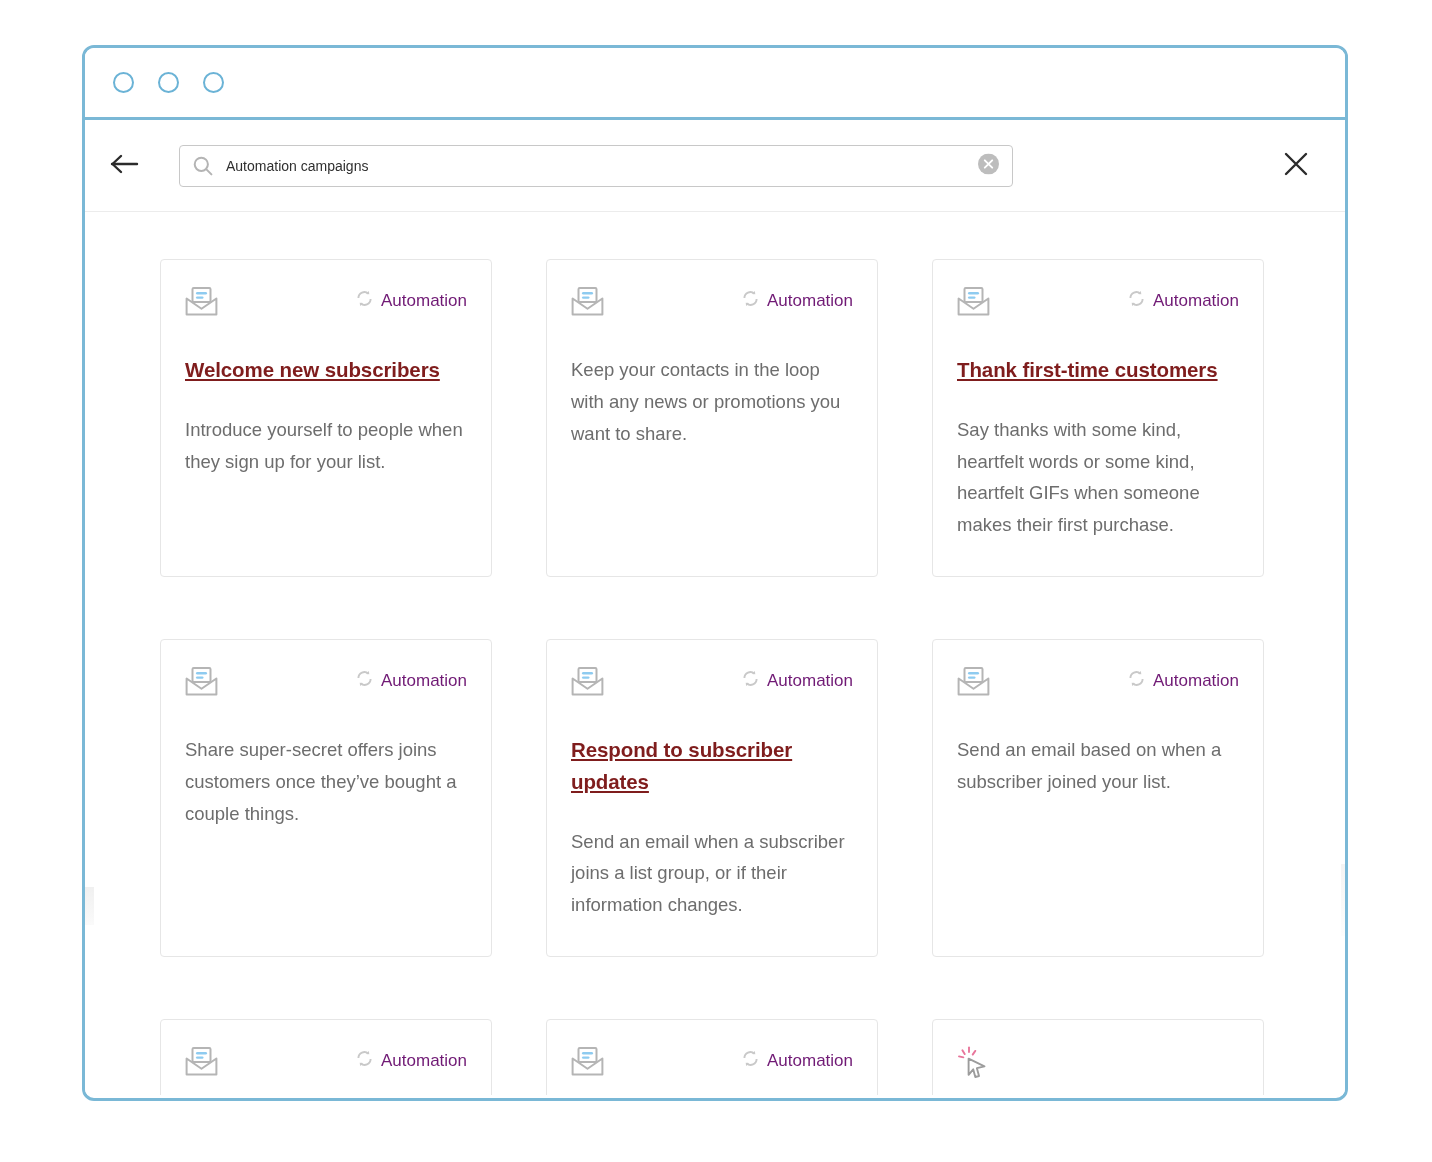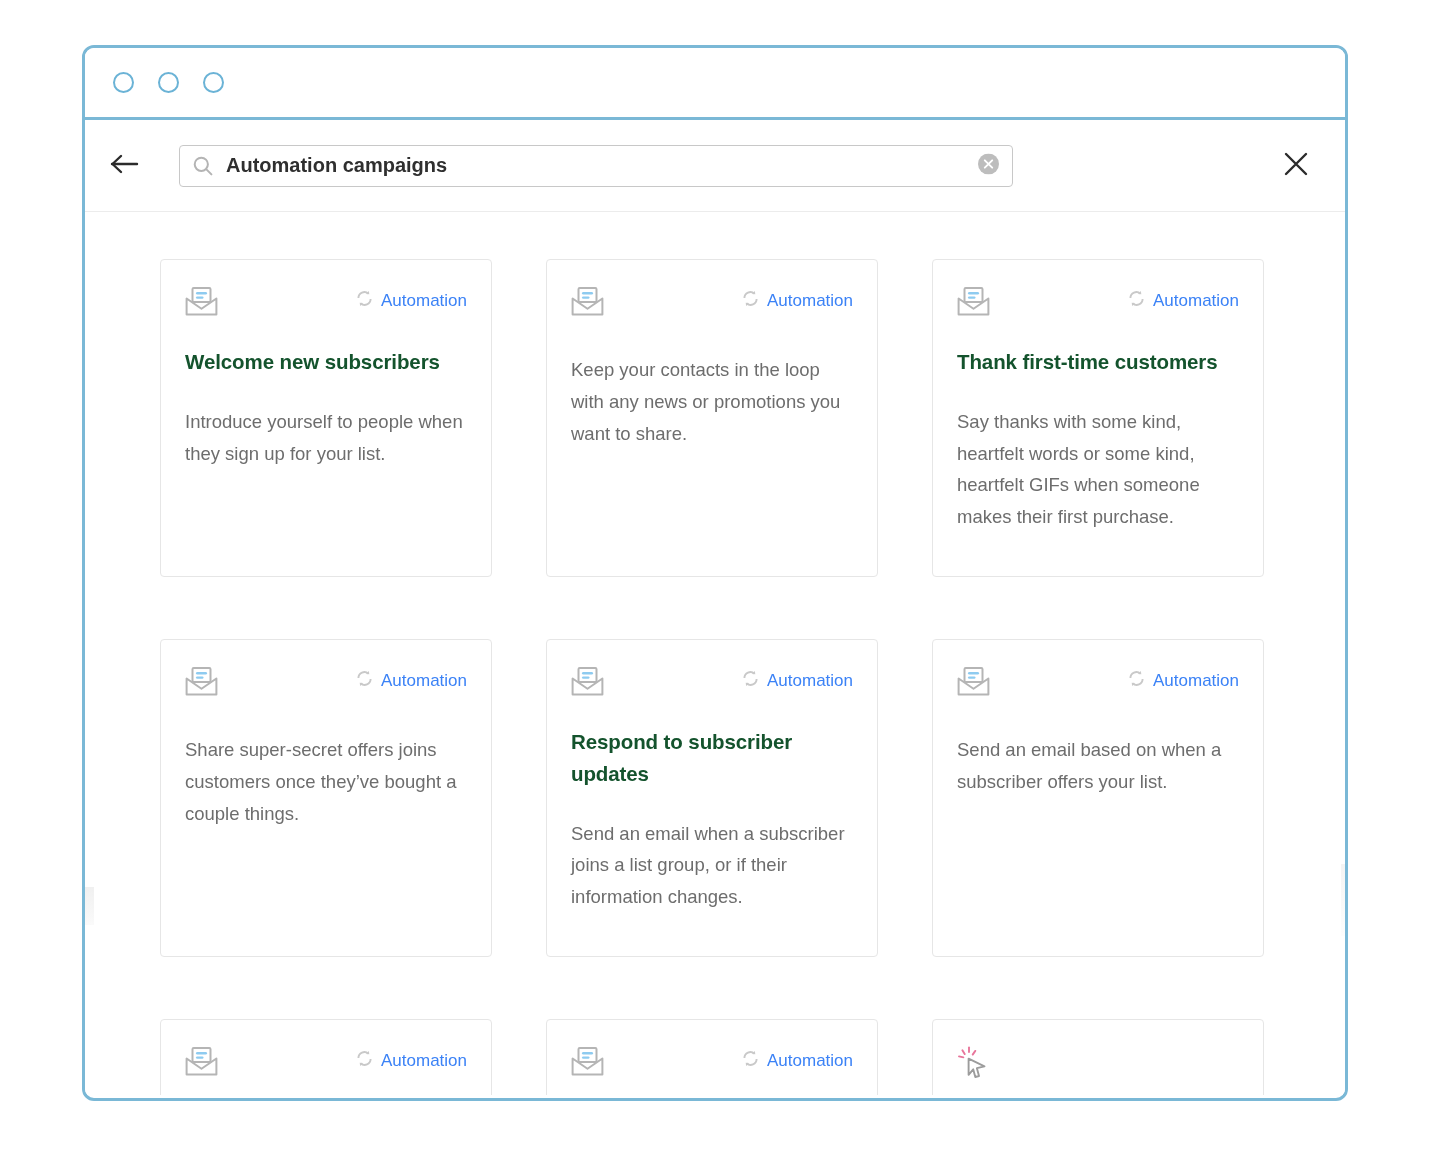--- a/index.html
+++ b/index.html
@@ -83,25 +83,24 @@
     flex: 0 0 auto;
     margin-right: 12px;
     display: flex;
     align-items: center;
   }
   .search-input {
     border: none;
     outline: none;
     flex: 1 1 auto;
     font-family: "Liberation Sans", sans-serif;
-    font-size: 20px;
+    font-size: 14px;
     color: #2f2f2f;
     background: transparent;
     padding: 0;
-    font-weight: bold;
   }
   .clear-btn {
     position: absolute;
     right: 14px;
     top: 50%;
     transform: translateY(-50%);
     width: 21px;
     height: 21px;
     border: none;
     padding: 0;
@@ -150,31 +149,32 @@
   .card-top {
     display: flex;
     align-items: flex-start;
     justify-content: space-between;
     height: 40px;
   }
   .card-type {
     display: flex;
     align-items: center;
     gap: 8px;
-    color: #3b82f6;
+    color: #701a75;
     font-size: 17px;
     padding-top: 4px;
   }
   .card-title {
-    margin-top: 20px;
+    margin-top: 28px;
     font-size: 20.5px;
     font-weight: bold;
-    color: #14532d;
+    color: #7f1d1d;
     line-height: 1.55;
     letter-spacing: -0.1px;
+    text-decoration: underline;
   }
   .card-desc {
     margin-top: 28px;
     font-size: 18.5px;
     color: #6d6d6d;
     line-height: 1.72;
   }
 
   
   .fade-left, .fade-right {
@@ -366,21 +366,21 @@
          <span>
     <svg width="17" height="17" viewBox="0 0 17 17">
       <path d="M2.4 8.0 A6 6 0 0 1 12.4 3.6" fill="none" stroke="#c9c9c9" stroke-width="1.9"></path>
       <path d="M12.9 0.9 L13.3 4.3 L9.9 3.9 Z" fill="#c9c9c9"></path>
       <path d="M14.6 9.0 A6 6 0 0 1 4.6 13.4" fill="none" stroke="#c9c9c9" stroke-width="1.9"></path>
       <path d="M4.1 16.1 L3.7 12.7 L7.1 13.1 Z" fill="#c9c9c9"></path>
     </svg></span>
          <span>Automation</span>
        </div>
     </div>
-    <div class="card-desc">Send an email based on when a subscriber offers your list.</div>
+    <div class="card-desc">Send an email based on when a subscriber joined your list.</div>
         </div>
         <div class="card">
     <div class="card-top">
       <span><span>
     <svg width="33" height="31" viewBox="0 0 33 31">
       <rect x="7.5" y="2" width="18" height="14" rx="1.2" fill="#ffffff" stroke="#b5b5b5" stroke-width="2"></rect>
       <rect x="11" y="6" width="11" height="2.4" rx="1.2" fill="#8ecbf0"></rect>
       <rect x="11" y="10.4" width="7.5" height="2.4" rx="1.2" fill="#8ecbf0"></rect>
       <path d="M1.6 12.5 L1.6 28.6 L31.4 28.6 L31.4 12.5 L16.5 22.8 Z" fill="#ffffff" stroke="#b5b5b5" stroke-width="2" stroke-linejoin="round"></path>
     </svg></span></span>

